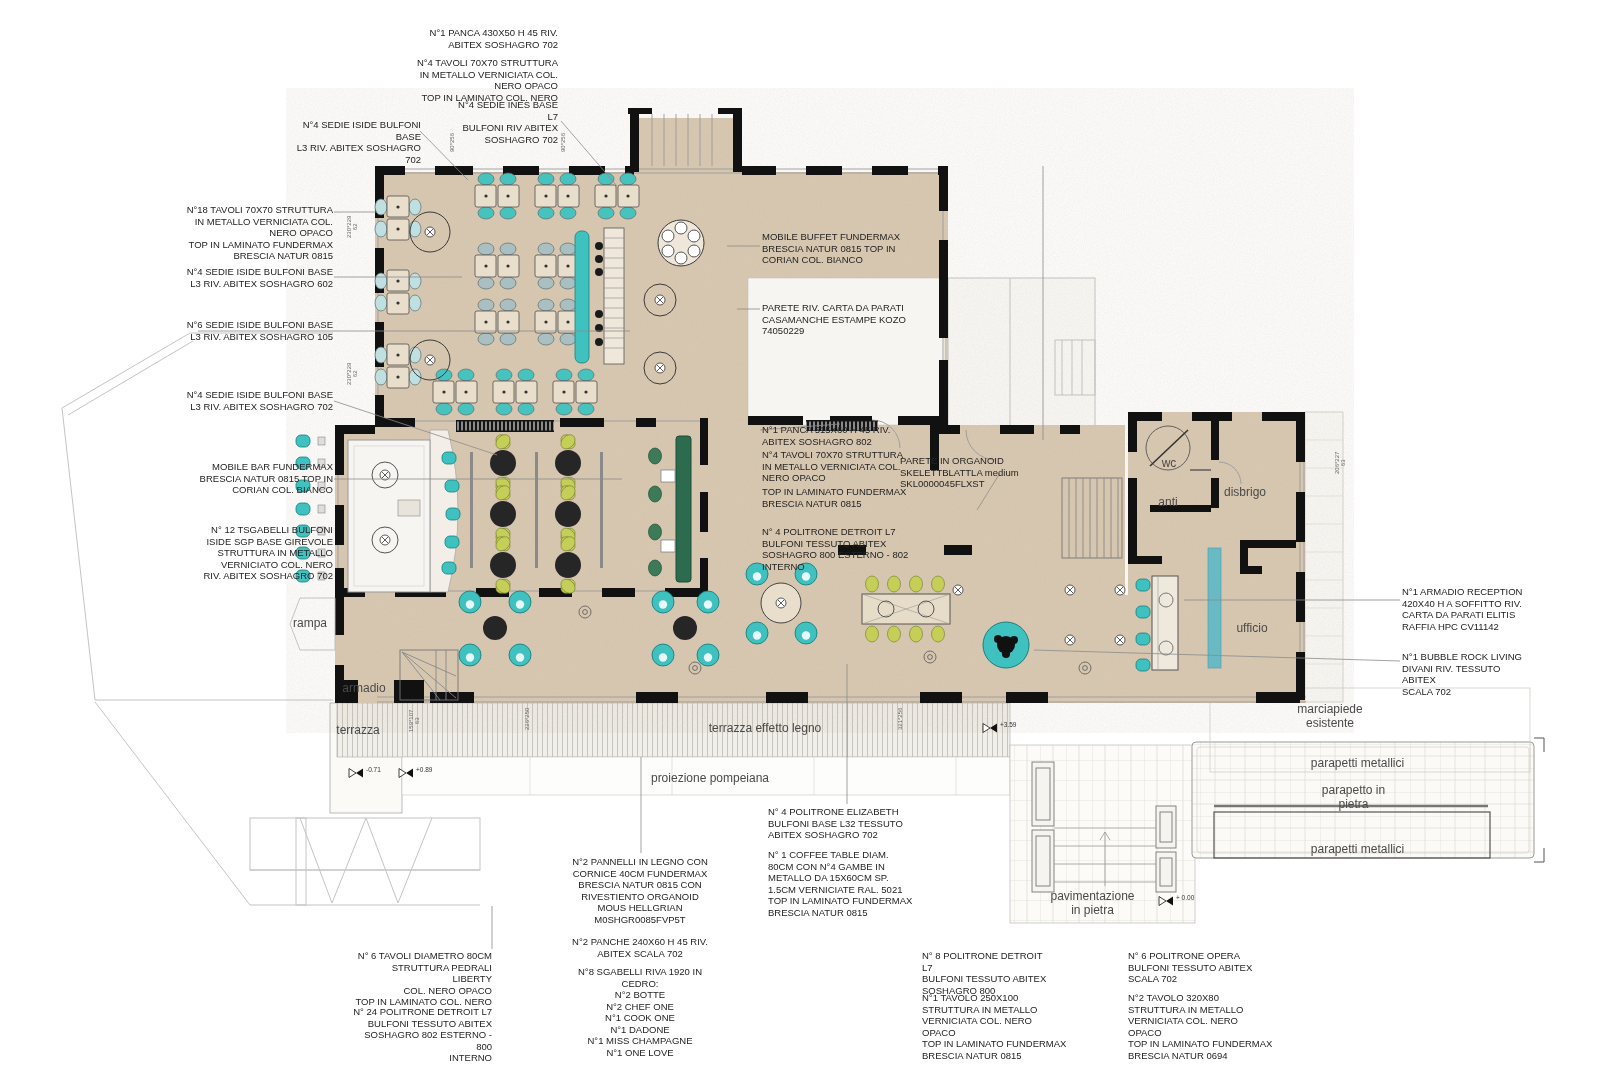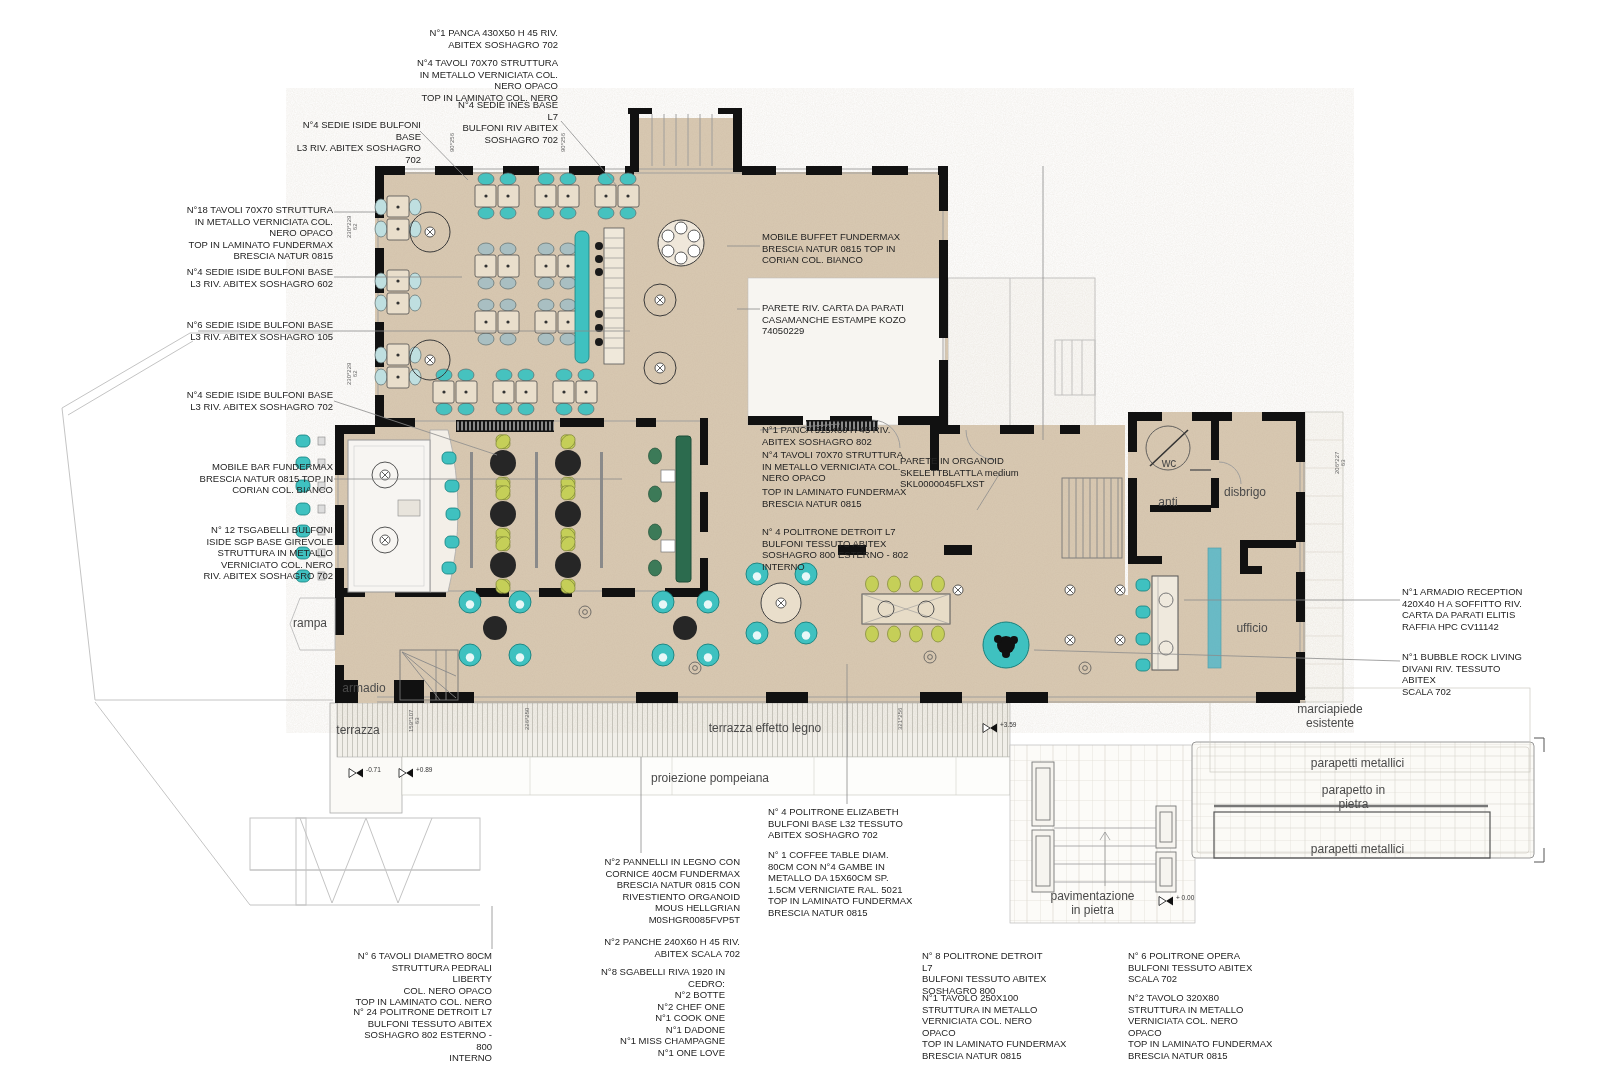--- a/index.html
+++ b/index.html
@@ -1,20 +1,20 @@
 <!DOCTYPE html>
 <html><head>
 <meta charset="utf-8">
 <style>
   html,body{margin:0;padding:0;background:#fff;}
   .stage{position:relative;width:1600px;height:1066px;background:#fff;overflow:hidden;
          font-family:"Liberation Sans",sans-serif;}
   svg.plan{position:absolute;left:0;top:0;}
   .ann{position:absolute;font-size:9.5px;line-height:1.22;color:#232323;white-space:pre-line;}
-  .ra{text-align:right}.ca{text-align:right}.la{text-align:left}
+  .ra{text-align:right}.ca{text-align:center}.la{text-align:left}
   .plab{position:absolute;font-size:12px;color:#4a4a4a;white-space:pre-line;text-align:center;line-height:1.15;}
   .dim{position:absolute;font-size:6px;color:#666;line-height:1.05;white-space:pre-line;text-align:center;
        transform:rotate(-90deg);transform-origin:left top;}
   .elev{position:absolute;font-size:6.5px;color:#333;}
 </style>
 </head>
 <body>
 
 <div class="stage">
 
@@ -617,21 +617,21 @@
 VERNICIATA COL. NERO OPACO
 TOP IN LAMINATO FUNDERMAX
 BRESCIA NATUR 0815</div>
 <div class="ann la" style="left:1128px;top:950px;width:128px">N° 6 POLITRONE OPERA
 BULFONI TESSUTO ABITEX
 SCALA 702</div>
 <div class="ann la" style="left:1128px;top:992px;width:145px">N°2 TAVOLO 320X80
 STRUTTURA IN METALLO
 VERNICIATA COL. NERO OPACO
 TOP IN LAMINATO FUNDERMAX
-BRESCIA NATUR 0815</div>
+BRESCIA NATUR 0694</div>
 
 <div class="plab" style="left:288px;top:617px;width:44px">rampa</div>
 <div class="plab" style="left:338px;top:682px;width:52px">armadio</div>
 <div class="plab" style="left:330px;top:724px;width:56px">terrazza</div>
 <div class="plab" style="left:700px;top:722px;width:130px">terrazza effetto legno</div>
 <div class="plab" style="left:645px;top:772px;width:130px">proiezione pompeiana</div>
 <div class="plab" style="left:1042px;top:890px;width:101px">pavimentazione
 in pietra</div>
 <div class="plab" style="left:1310px;top:757px;width:95px">parapetti metallici</div>
 <div class="plab" style="left:1306px;top:784px;width:95px">parapetto in pietra</div>

